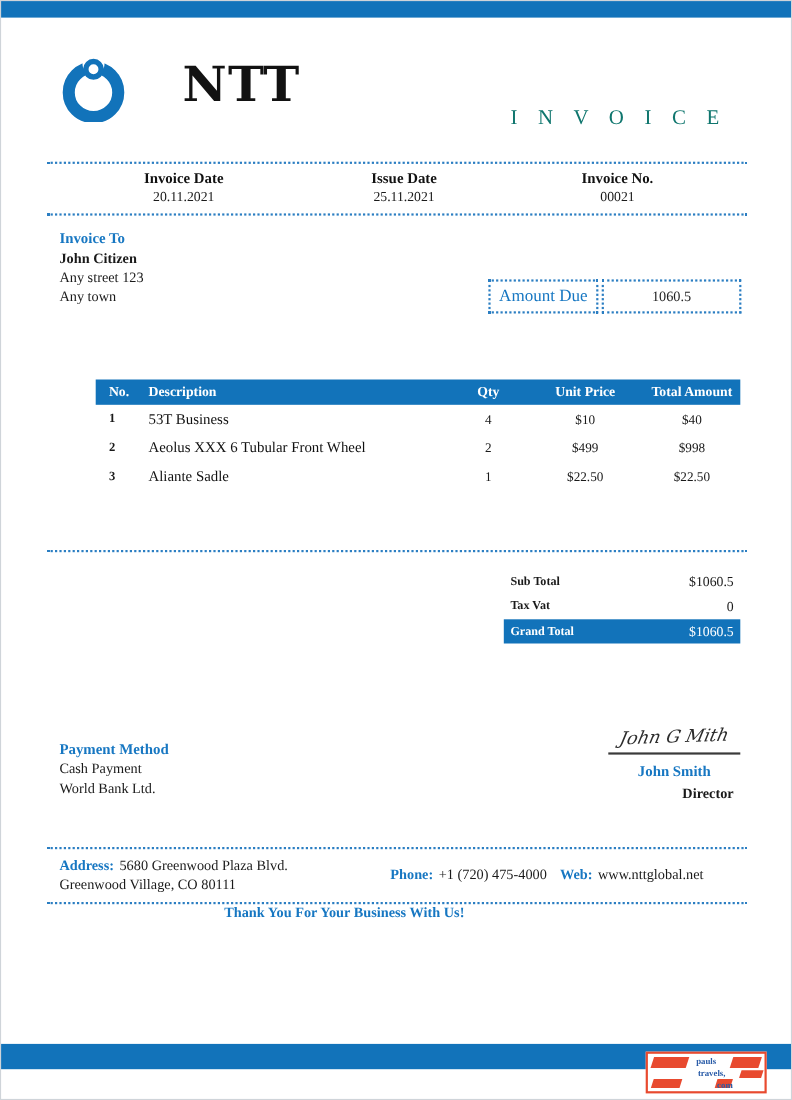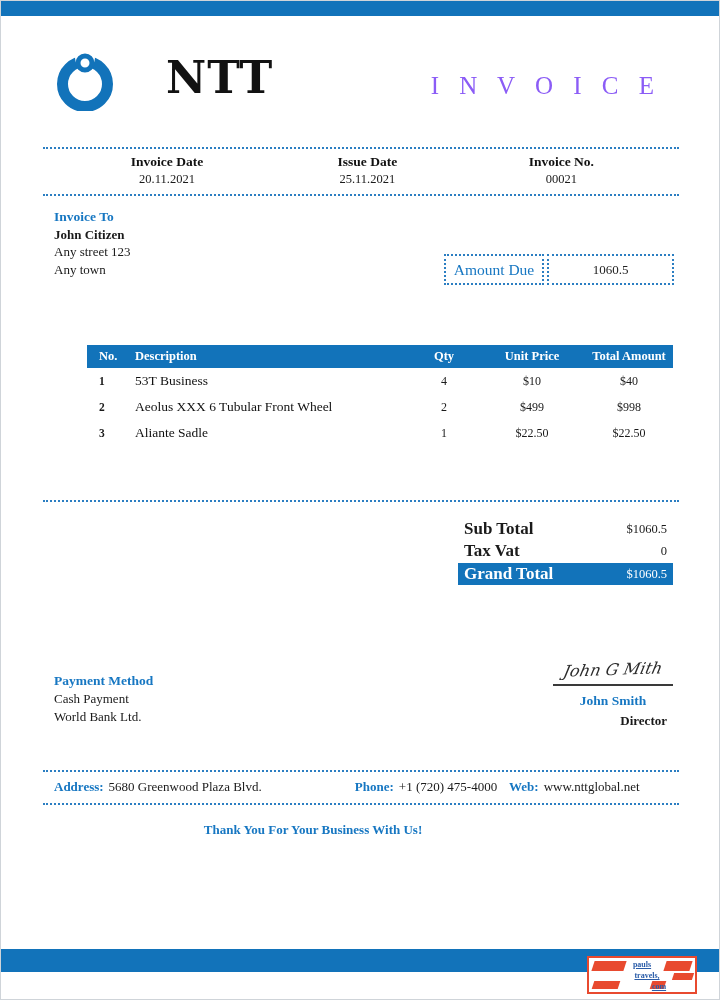--- a/index.html
+++ b/index.html
@@ -12,21 +12,21 @@
   body{font-family:"Liberation Serif", serif;color:#1a1a1a;}
   .page{position:relative;width:720px;height:1000px;background:#fff;border:1px solid #cfd4d9;overflow:hidden;}
 
   .topbar{position:absolute;left:0;top:0;width:720px;height:15px;background:var(--accent);}
   .bottombar{position:absolute;left:0;top:948px;width:720px;height:23px;background:var(--accent);}
 
   
   .logo{position:absolute;left:52px;top:44px;display:flex;align-items:center;gap:36px;}
   .logo svg{display:block;}
   .logo-text{font-family:"DejaVu Serif", serif;font-weight:800;font-size:44px;letter-spacing:1px;color:#121212;margin-left:13px;line-height:1;}
-  .doc-title{position:absolute;top:71px;right:58px;font-size:25px;letter-spacing:7px;color:#8b5cf6;font-weight:500;}
+  .doc-title{position:absolute;top:96px;right:58px;font-size:19px;letter-spacing:7px;color:#0f766e;font-weight:500;}
 
   
   .dotted-top{border-top:2px dotted #2b7ec2;}
   .dotted-bottom{border-bottom:2px dotted #2b7ec2;}
   .divider{position:absolute;left:42px;top:499px;width:636px;border-top:2px dotted #2b7ec2;}
 
   
   .meta-band{position:absolute;left:42px;top:146px;width:636px;display:flex;padding:5px 0 7px 0;}
   .meta-col{text-align:center;}
   .meta-col.c1{flex:0 0 39%;}
@@ -55,21 +55,21 @@
   .col-desc{flex:1;padding-left:8px;}
   .col-qty{flex:0 0 70px;text-align:center;}
   .col-unit{flex:0 0 106px;text-align:center;}
   .col-total{flex:0 0 88px;text-align:center;}
   .item-row .col-no{font-weight:bold;font-size:11.5px;}
   .item-row .col-desc{font-size:13.5px;color:#111;}
 
   
   .totals{position:absolute;left:457px;top:517px;width:215px;font-size:12.5px;}
   .trow{display:flex;justify-content:space-between;align-items:center;height:22px;padding:0 6px;}
-  .trow .tlabel{font-weight:bold;font-size:17px;}
+  .trow .tlabel{font-weight:bold;font-size:11px;}
   .trow.grand{background:var(--accent);color:#fff;margin-top:1px;}
   .trow.grand .tlabel{color:#fff;}
 
   
   .payment{position:absolute;left:53px;top:671px;font-size:13px;line-height:18px;}
   .signature{position:absolute;left:552px;top:656px;width:120px;text-align:center;}
   .sig-script{font-family:"DejaVu Serif", serif;font-style:italic;font-size:16px;color:#2c2c2c;transform:skewX(-14deg) rotate(-2deg);white-space:nowrap;line-height:26px;}
   .sig-line{border-bottom:2px solid #3a3a3a;margin-top:1px;}
   .sig-name{margin-top:7px;color:var(--accent-text);font-weight:bold;font-size:13.5px;}
   .sig-role{margin-top:4px;font-weight:bold;font-size:13px;text-align:right;padding-right:6px;}
@@ -83,21 +83,21 @@
   .thanks{position:absolute;left:0;top:821px;width:624px;text-align:center;color:var(--accent-text);font-weight:bold;font-size:13px;}
 
   
   .watermark{position:absolute;left:586px;top:955px;width:110px;height:38px;background:#fff;border:2px solid var(--red);z-index:5;}
   .wm-bar{position:absolute;background:var(--red);transform:skewX(-18deg);}
   .wm-tl{left:4px;top:3px;width:32px;height:10px;}
   .wm-tr{right:4px;top:3px;width:26px;height:10px;}
   .wm-mr{right:2px;top:15px;width:20px;height:7px;}
   .wm-bl{left:4px;bottom:3px;width:26px;height:8px;}
   .wm-br{right:30px;bottom:3px;width:14px;height:8px;}
-  .wm-text{position:absolute;left:0;top:1px;width:100%;text-align:center;font-size:8px;line-height:11px;color:#2a5ca8;font-weight:bold;text-decoration:underline;}
+  .wm-text{position:absolute;left:0;top:1px;width:100%;text-align:center;font-size:8px;line-height:11px;color:#2a5ca8;font-weight:bold;}
   .wm-text .l2{padding-left:10px;}
   .wm-text .l3{padding-left:34px;}
 </style>
 </head>
 <body>
 
 <div class="page">
 
   <div class="topbar"></div>
 
@@ -197,20 +197,21 @@
     <div class="sig-line"></div>
     <div class="sig-name">John Smith</div>
     <div class="sig-role">Director</div>
   </section>
 
   <footer class="contact-band dotted-top dotted-bottom">
     <div class="contact-address">
       <div>
         <span class="flabel">Address:</span><span>5680 Greenwood Plaza Blvd.</span>
       </div>
+      <div>Greenwood Village, CO 80111</div>
     </div>
     <div class="contact-phone">
       <span class="flabel">Phone:</span><span>+1 (720) 475-4000</span>
     </div>
     <div class="contact-web">
       <span class="flabel">Web:</span><span>www.nttglobal.net</span>
     </div>
   </footer>
 
   <div class="thanks">Thank You For Your Business With Us!</div>

